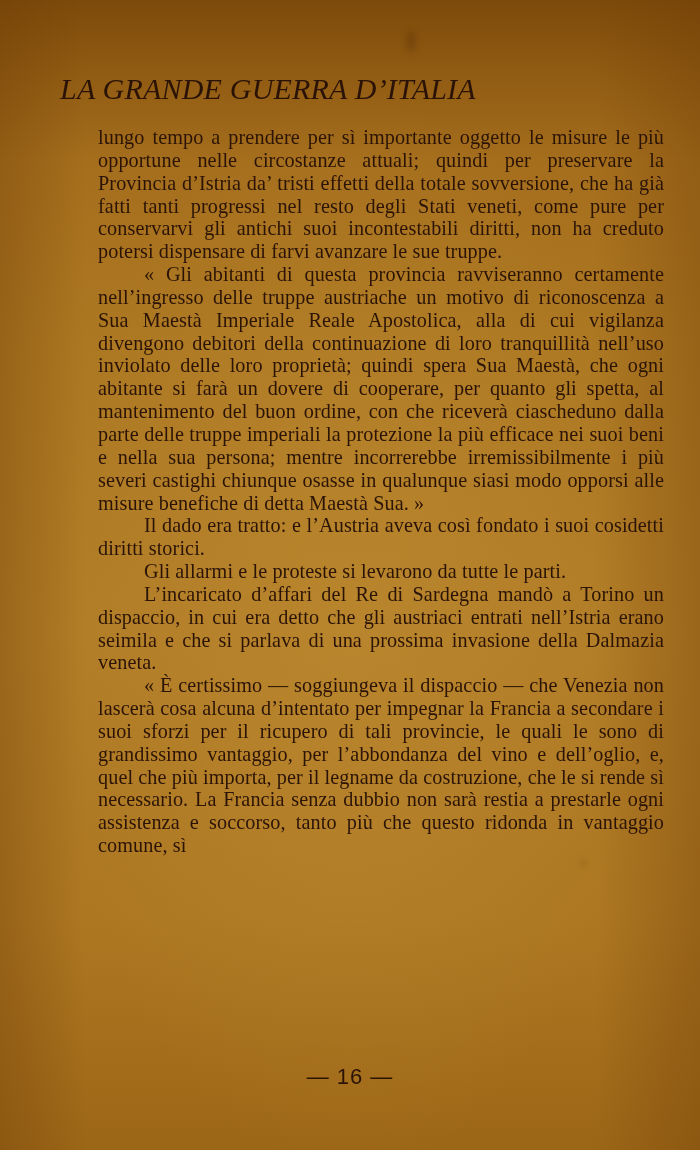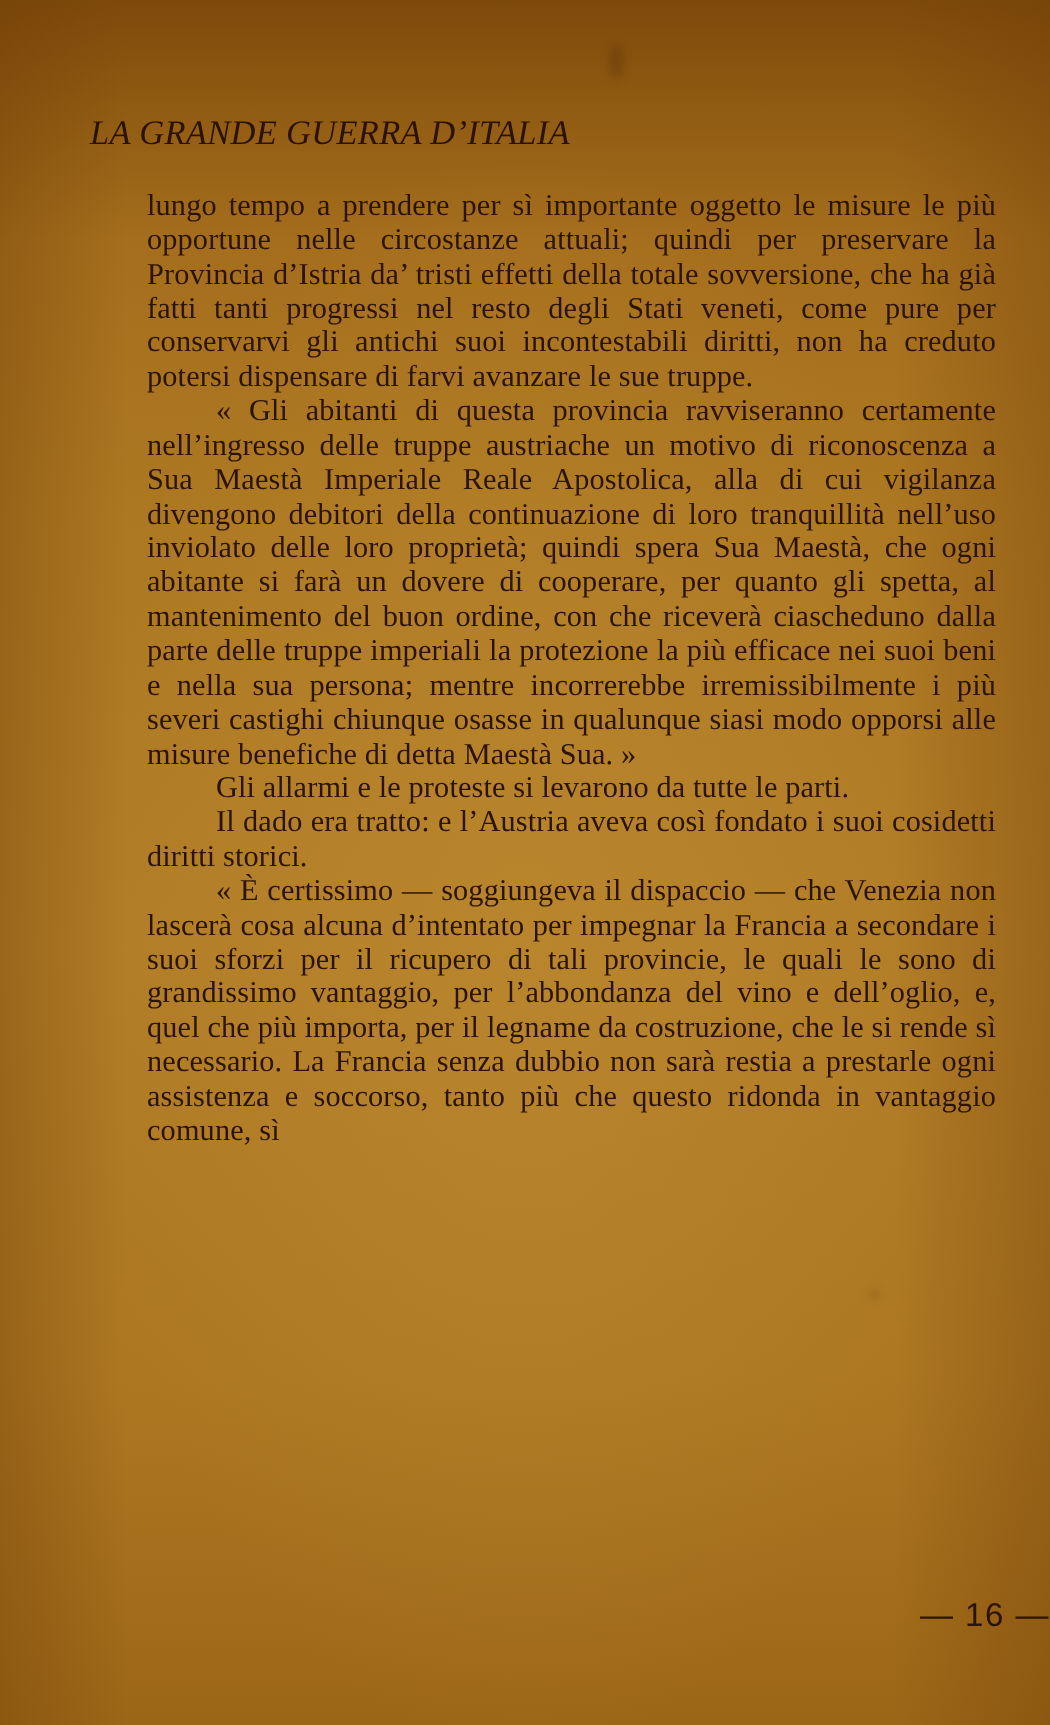--- a/index.html
+++ b/index.html
@@ -19,21 +19,21 @@
       color: #2b1407;
     }
     .page {
       position: absolute;
       left: 58px;
       top: 74px;
       width: 606px;
     }
     .running-head {
       font-style: italic;
-      font-size: 23px;
+      font-size: 30px;
       letter-spacing: 0.2px;
       line-height: 30px;
       margin: 0 0 22px 2px;
       color: #2a1306;
     }
     .body-text {
       font-size: 20.2px;
       line-height: 22.85px;
       text-align: justify;
       letter-spacing: 0.1px;
@@ -44,21 +44,21 @@
       text-indent: 0;
     }
     .para.indent {
       text-indent: 46px;
     }
     .folio {
       position: absolute;
       top: 1064px;
       left: 0;
       width: 700px;
-      text-align: right;
+      text-align: center;
       font-size: 22px;
       font-family: "Liberation Sans", "DejaVu Sans", sans-serif;
       color: #2b1407;
       letter-spacing: 1px;
     }
     .stain {
       position: absolute;
       border-radius: 50%;
       background: rgba(90,45,5,0.35);
       filter: blur(3px);
@@ -69,19 +69,20 @@
 
 <div class="stain" style="left:406px;top:30px;width:10px;height:22px;"></div>
 <div class="stain" style="left:580px;top:860px;width:6px;height:6px;background:rgba(90,45,5,0.25);"></div>
 
 <div class="page">
   <div class="running-head">LA GRANDE GUERRA D’ITALIA</div>
 
   <div class="body-text">
     <p class="para">lungo tempo a prendere per sì importante oggetto le misure le più opportune nelle circostanze attuali; quindi per preservare la Provincia d’Istria da’ tristi effetti della totale sovversione, che ha già fatti tanti progressi nel resto degli Stati veneti, come pure per conservarvi gli antichi suoi incontestabili diritti, non ha creduto potersi dispensare di farvi avanzare le sue truppe.</p>
     <p class="para indent">« Gli abitanti di questa provincia ravviseranno certamente nell’ingresso delle truppe austriache un motivo di riconoscenza a Sua Maestà Imperiale Reale Apostolica, alla di cui vigilanza divengono debitori della continuazione di loro tranquillità nell’uso inviolato delle loro proprietà; quindi spera Sua Maestà, che ogni abitante si farà un dovere di cooperare, per quanto gli spetta, al mantenimento del buon ordine, con che riceverà ciascheduno dalla parte delle truppe imperiali la protezione la più efficace nei suoi beni e nella sua persona; mentre incorrerebbe irremissibilmente i più severi castighi chiunque osasse in qualunque siasi modo opporsi alle misure benefiche di detta Maestà Sua. »</p>
+    <p class="para indent">Il dado era tratto: e l’Austria aveva così fondato i suoi cosidetti diritti storici.</p>
     <p class="para indent">Gli allarmi e le proteste si levarono da tutte le parti.</p>
-    <p class="para indent">Il dado era tratto: e l’Austria aveva così fondato i suoi cosidetti diritti storici.</p>
+    <p class="para indent">L’incaricato d’affari del Re di Sardegna mandò a Torino un dispaccio, in cui era detto che gli austriaci entrati nell’Istria erano seimila e che si parlava di una prossima invasione della Dalmazia veneta.</p>
     <p class="para indent">« È certissimo — soggiungeva il dispaccio — che Venezia non lascerà cosa alcuna d’intentato per impegnar la Francia a secondare i suoi sforzi per il ricupero di tali provincie, le quali le sono di grandissimo vantaggio, per l’abbondanza del vino e dell’oglio, e, quel che più importa, per il legname da costruzione, che le si rende sì necessario. La Francia senza dubbio non sarà restia a prestarle ogni assistenza e soccorso, tanto più che questo ridonda in vantaggio comune, sì</p>
   </div>
 </div>
 
 <div class="folio">— 16 —</div>
 
 </body></html>

